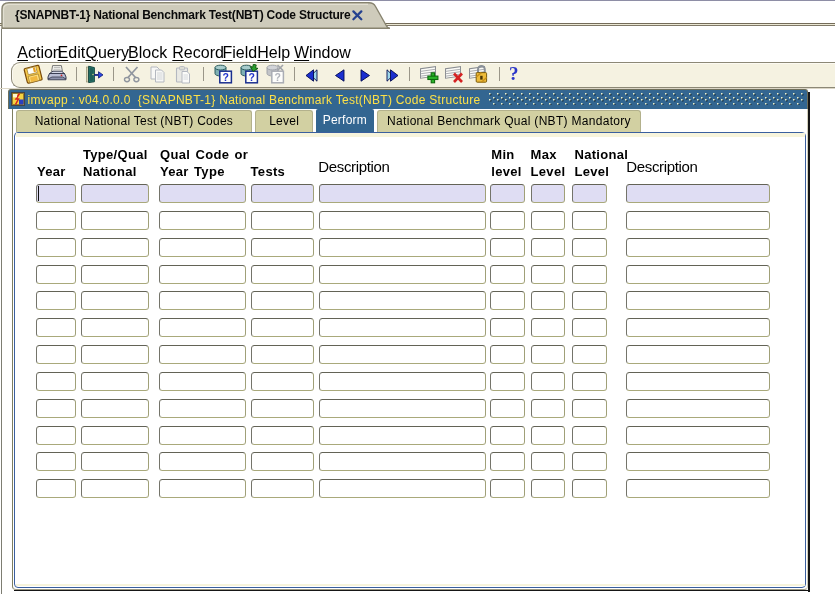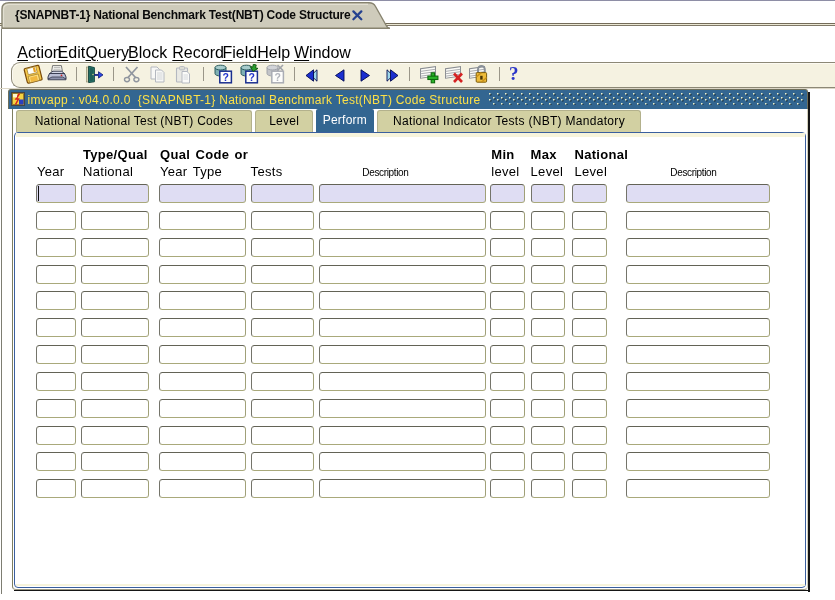--- a/index.html
+++ b/index.html
@@ -34,22 +34,22 @@
   border-bottom:none; border-radius:3px 3px 0 0; font-size:12px; color:#000; text-align:center;
   line-height:21.5px; letter-spacing:0.25px; }
 #rtab { position:absolute; left:315.8px; top:108.6px; width:58.2px; height:23px; background:#336691;
   border-radius:2px 2px 0 0; font-size:12px; color:#fff; text-align:center; line-height:22px; letter-spacing:0.25px; }
 #formbox { position:absolute; left:14px; top:131.6px; width:791.8px; height:456.6px; background:#fff;
   border:1.3px solid #3a5f9e; border-radius:4px; }
 #creamT { position:absolute; left:15.5px; top:133px; width:789px; height:3.6px; background:#f7f4dc; }
 #creamB { position:absolute; left:15.5px; top:583.6px; width:789px; height:2.8px; background:#f7f4dc; }
 
 .h1 { position:absolute; top:147.4px; font-size:13px; font-weight:bold; letter-spacing:0.3px; word-spacing:1.5px; color:#000; }
-.h2 { position:absolute; top:163.9px; font-size:13px; font-weight:normal; letter-spacing:0.3px; word-spacing:1.5px; color:#000; }
-.hd { position:absolute; top:167px; font-size:10px; letter-spacing:-0.35px; color:#000;margin-left:44px; }
+.h2 { position:absolute; top:163.9px; font-size:13px; font-weight:bold; letter-spacing:0.3px; word-spacing:1.5px; color:#000; }
+.hd { position:absolute; top:158px; font-size:15px; letter-spacing:-0.35px; color:#000; }
 
 .f { position:absolute; height:19px; background:#fff; border-radius:3.5px; border:1.2px solid;
   border-color:#636356 #a0a078 #a9a97b #74746a; }
 .f.hl { background:#dfddf3; }
 #cursor { position:absolute; left:38px; top:185.8px; width:1.4px; height:15.4px; background:#101010; }
 </style></head>
 <body>
 <div id="topline"></div>
 <div id="rail"></div>
 <div id="toptab">
@@ -246,21 +246,21 @@
 <rect x="8" y="7.5" width="4.5" height="5" fill="#2a3fbf"></rect>
 <rect x="2" y="2" width="4" height="3.4" fill="#fdf6d0"></rect>
 </svg>
 <div id="titletext">imvapp : v04.0.0.0&nbsp; {SNAPNBT-1} National Benchmark Test(NBT) Code Structure</div>
 </div>
 <div id="tstrip"></div>
 <div id="frame"></div>
 <div class="ktab" style="left:15.5px; width:236.8px">National National Test (NBT) Codes</div>
 <div class="ktab" style="left:255.3px; width:57.7px">Level</div>
 <div id="rtab">Perform</div>
-<div class="ktab" style="left:377px; width:264px; letter-spacing:0.3px">National Indicator Tests (NBT) Mandatory</div>
+<div class="ktab" style="left:377px; width:264px; letter-spacing:0.3px">National Benchmark Qual (NBT) Mandatory</div>
 <div id="formbox"></div>
 <div id="creamT"></div>
 <div id="creamB"></div>
 <div class="h1" style="left:83px">Type/Qual</div>
 <div class="h1" style="left:160px">Qual Code or</div>
 <div class="h1" style="left:491.3px">Min</div>
 <div class="h1" style="left:530.6px">Max</div>
 <div class="h1" style="left:574.5px">National</div>
 <div class="h2" style="left:36.9px">Year</div>
 <div class="h2" style="left:83px">National</div>

